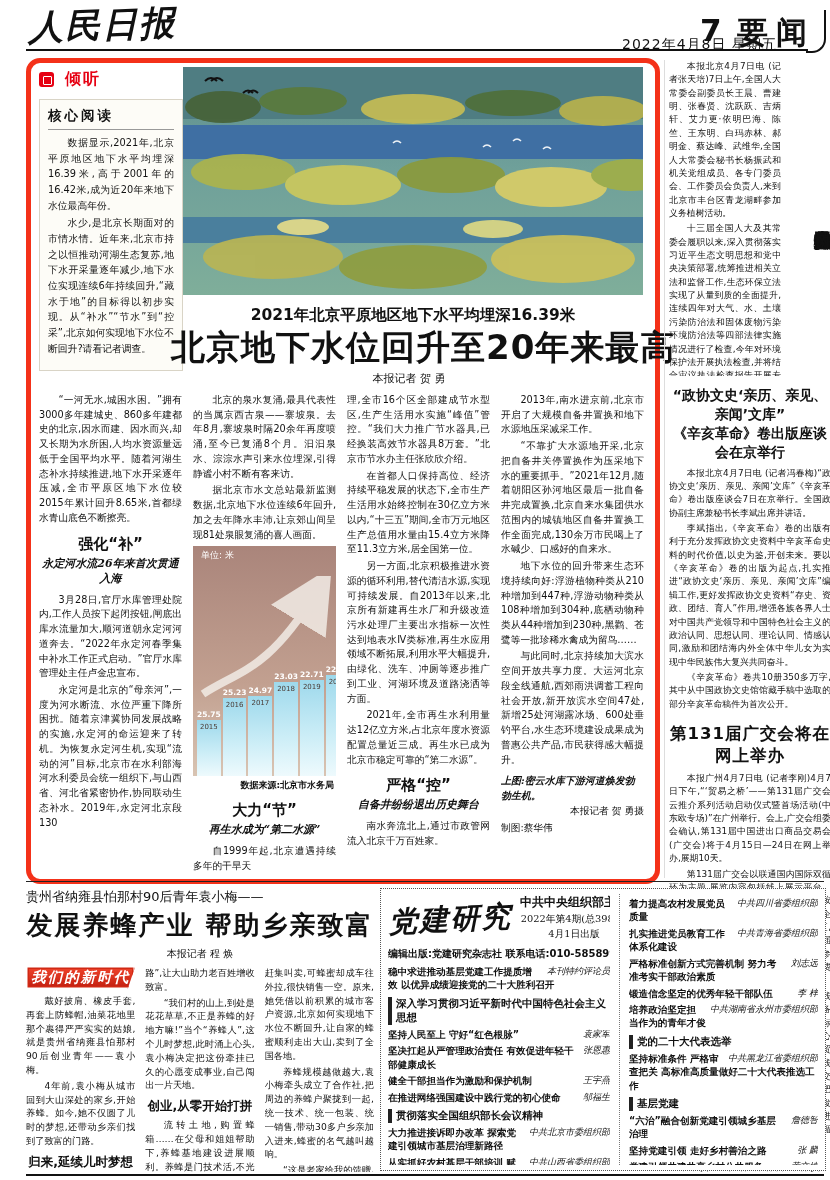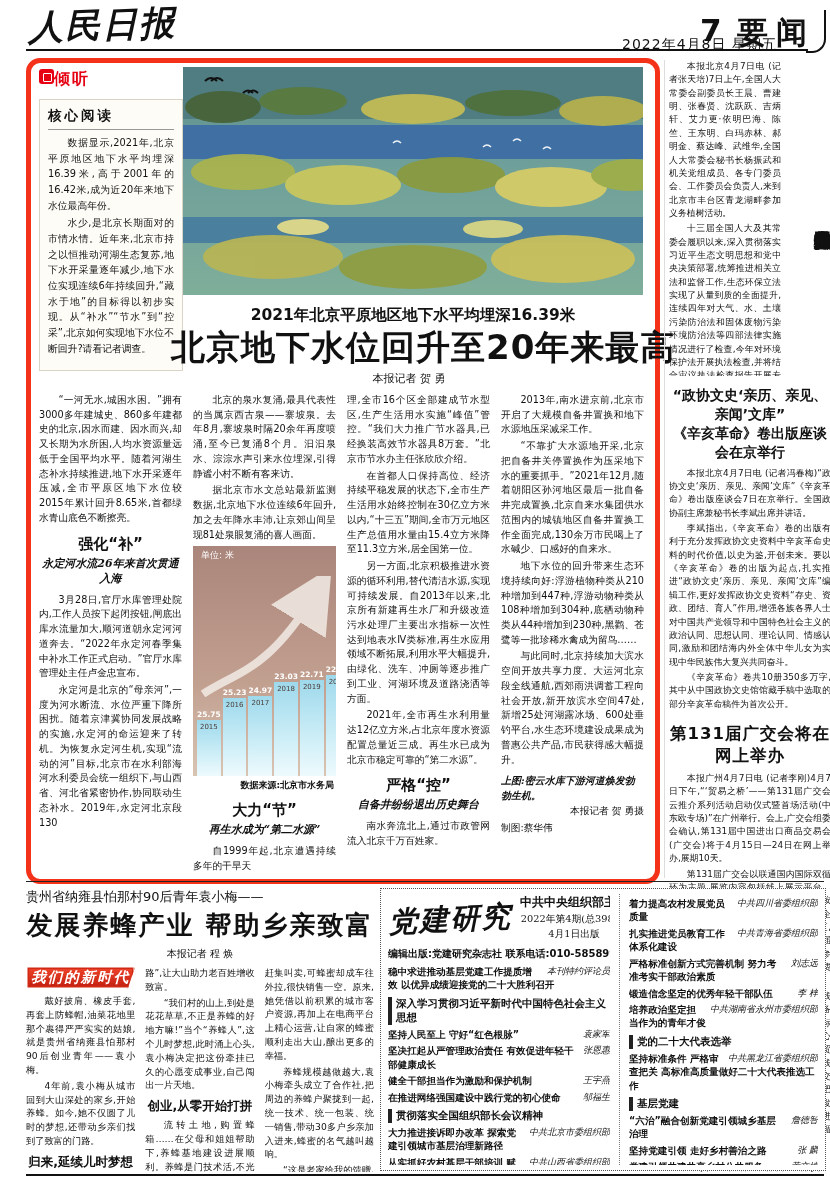--- a/index.html
+++ b/index.html
@@ -10,21 +10,21 @@
         font-weight:700;font-style:italic;font-size:35px;letter-spacing:2px;transform:rotate(-2deg);}
   .m-date{position:absolute;left:578px;top:36px;font-size:14px;letter-spacing:1px;margin-left:44px;}
   .m-page{position:absolute;left:700px;top:12px;font-size:31px;font-weight:700;}
   .m-section{position:absolute;left:737px;top:12px;font-size:31px;font-weight:700;letter-spacing:8px;}
   .m-rule{position:absolute;left:26px;top:49px;width:782px;border-top:2px solid #111;}
   .m-corner{position:absolute;left:806px;top:10px;width:18px;height:41px;
             border-bottom:2px solid #111;border-right:2px solid #111;border-bottom-right-radius:14px;}
   
   .feature{position:absolute;left:26px;top:58px;width:624px;height:816px;
            border:5px solid #f43119;border-radius:14px;background:#fff;}
-  .listen{position:absolute;left:8px;top:6px;display:flex;gap:0;}
+  .listen{position:absolute;left:8px;top:6px;display:flex;align-items:center;gap:11px;}
   .listen-ic{width:15px;height:15px;background:#e60012;border-radius:3px;position:relative;}
   .listen-ic:before{content:"";position:absolute;left:4px;top:4px;width:7px;height:7px;border:1.5px solid #fff;border-radius:1px;}
   .listen-tx{color:#e60012;font-weight:700;font-size:16px;letter-spacing:2px;}
   .core{position:absolute;left:8px;top:36px;width:126px;height:256px;background:#fdfcf7;
         border:1px solid #d9d4c6;padding:7px 8px;overflow:hidden;}
   .core-title{font-size:13.5px;font-weight:700;letter-spacing:3px;padding-bottom:4px;border-bottom:1px solid #999;margin-bottom:5px;}
   .core .para{font-size:9.8px;line-height:1.6;text-align:justify;}
   .photo{position:absolute;left:152px;top:4px;width:460px;height:228px;overflow:hidden;}
   .kicker{position:absolute;left:152px;top:242px;width:460px;text-align:center;font-size:15.5px;font-weight:700;}
   .headline{position:absolute;left:140px;top:262px;width:484px;text-align:center;
@@ -319,21 +319,21 @@
             <p class="para">“我们村的山上,到处是花花草草,不正是养蜂的好地方嘛!”当个“养蜂人”,这个儿时梦想,此时涌上心头,袁小梅决定把这份牵挂已久的心愿变成事业,自己闯出一片天地。</p>
           </div>
         <div class="bf-sub">创业,从零开始打拼</div>
         <div>
             <p class="para">流转土地,购置蜂箱……在父母和姐姐帮助下,养蜂基地建设进展顺利。养蜂是门技术活,不光要摸清蜜蜂的生活习性、病害预防、蜂蜜提取等,她还要上网查、买书籍,虚心请教。袁小梅发现,只要肯钻进去,养蜂没有想象那么难。</p>
           </div>
 
       </div>
       <div class="bcol">
         <div>
-            <p class="para cont">赶集叫卖,可蜂蜜却成车往外拉,很快销售一空。原来,她凭借以前积累的城市客户资源,再加上在电商平台上精心运营,让自家的蜂蜜顺利走出大山,酿出更多的幸福。</p>
+            <p class="para cont">赶集叫卖,可蜂蜜却成车往外拉,很快销售一空。原来,她凭借以前积累的城市客户资源,北京如何实现地下水位不断回升,让自家的蜂蜜顺利走出大山,卖到了全国各地。</p>
             <p class="para">养蜂规模越做越大,袁小梅牵头成立了合作社,把周边的养蜂户聚拢到一起,统一技术、统一包装、统一销售,带动30多户乡亲加入进来,蜂蜜的名气越叫越响。</p>
             <p class="para">“这是老家给我的馈赠,我也要用甜蜜的事业回馈这片土地。”按照预定的计划,袁小梅的养蜂基地今年可望再上一个新台阶,酿出更多的幸福“蜜”方。</p>
           </div>
       </div>
     </div>
   </div>
 
   <div class="ad">
     <div class="ad-left">
       <div class="ad-head">

